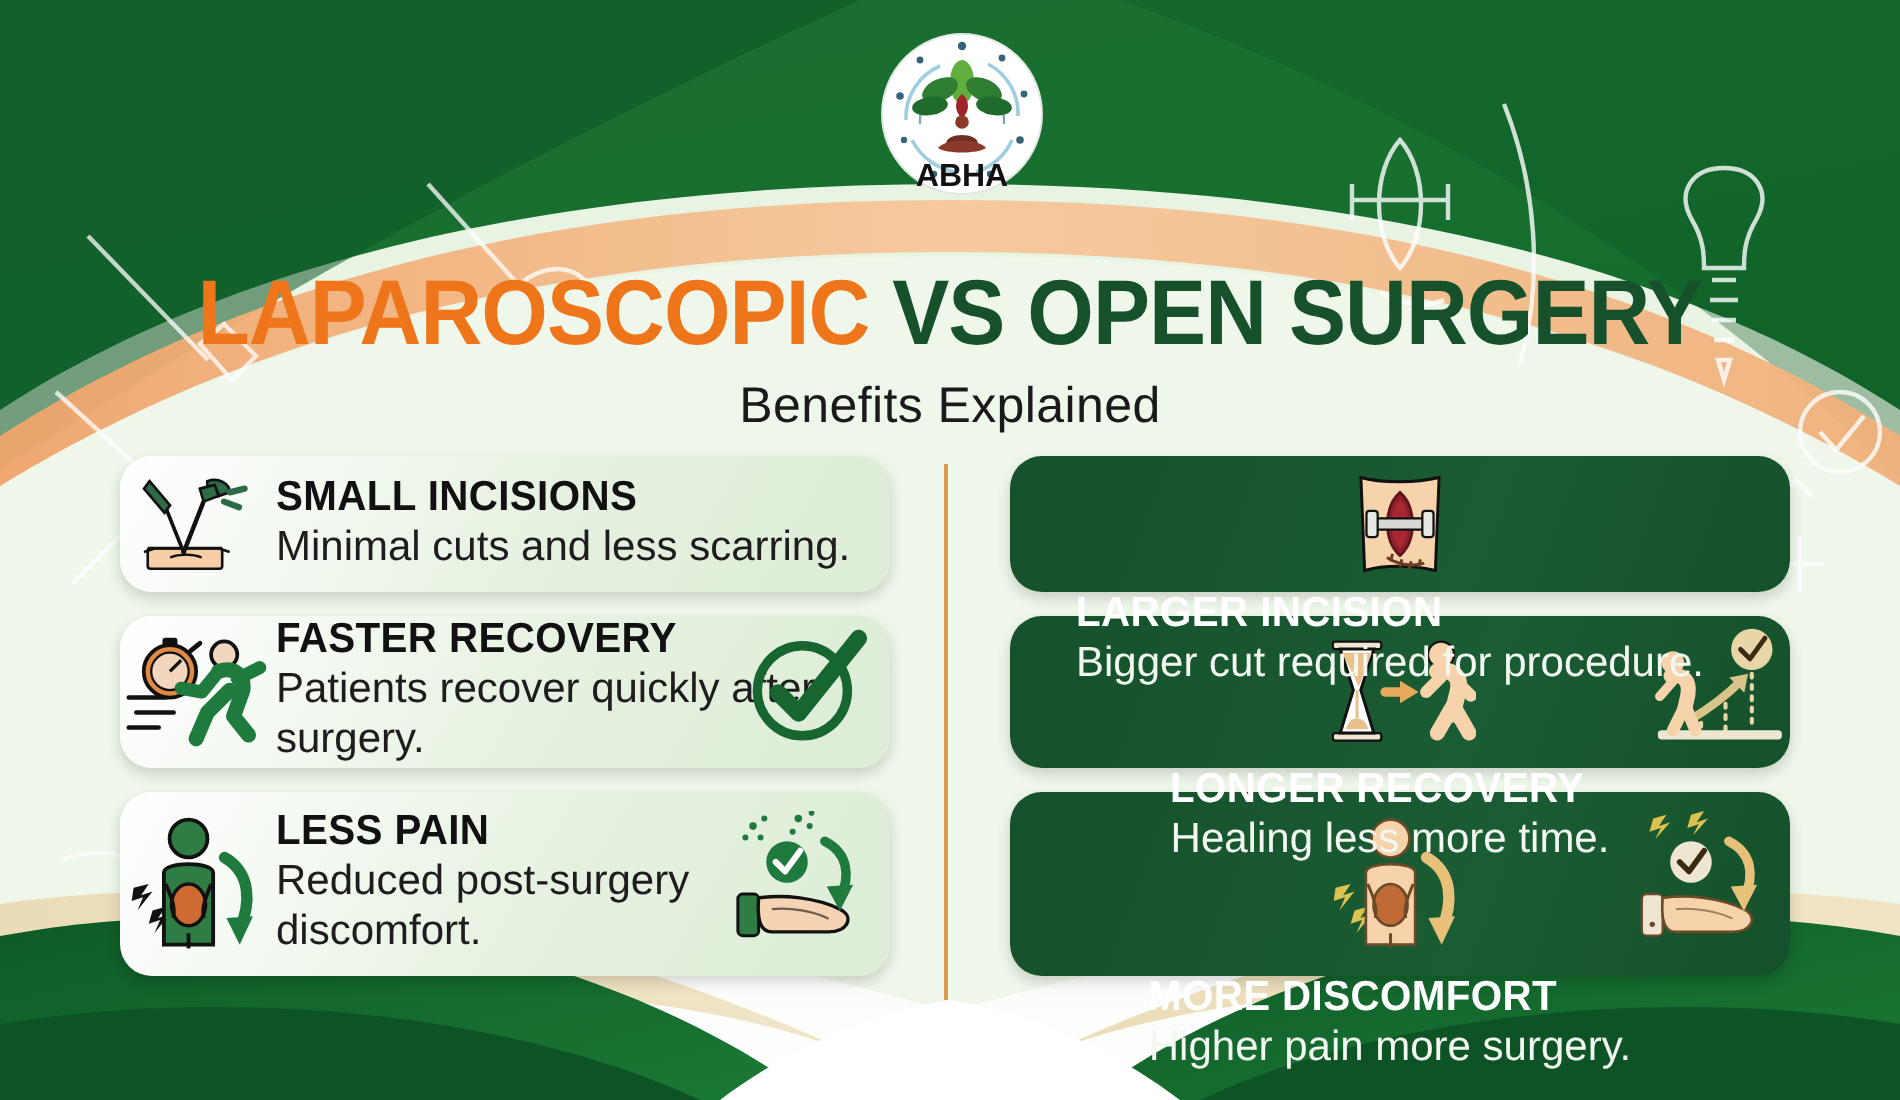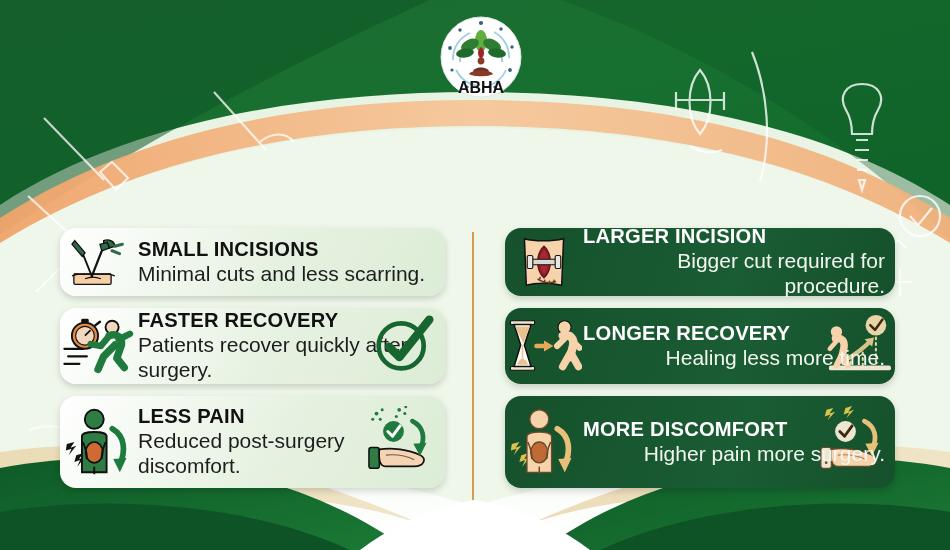--- a/index.html
+++ b/index.html
@@ -85,20 +85,21 @@
     align-items: center;
     margin-bottom: 12px;
     box-shadow: 0 3px 7px rgba(0,0,0,0.16);
     overflow: visible;
   }
   .card.light {
     background: linear-gradient(120deg, #ffffff 0%, #e6f2e1 55%, #dcecd6 100%);
   }
   .card.dark {
     background: linear-gradient(110deg, #15512c 0%, #1a5c33 60%, #15512c 100%);
+    flex-direction: column;
   }
 
   .card-c1 { height: 68px; }
   .card-c2 { height: 76px; }
   .card-c3 { height: 92px; }
 
   .card-icon {
     flex: 0 0 auto;
     width: 78px;
     height: 100%;
@@ -270,20 +271,27 @@
       </g>
 
       <path d="M41,31 C45,34 45,40 41,43 C37,40 37,34 41,31 Z" fill="#a0232c"></path>
       <circle cx="41" cy="45" r="3.4" fill="#8b3a2a"></circle>
       <path d="M33,56 C33,50 49,50 49,56 Z" fill="#6d2f20"></path>
       <path d="M29,58 C33,53 49,53 53,58 C49,61 33,61 29,58 Z" fill="#8b3a2a"></path>
       <text x="41" y="77" font-family="Liberation Sans, sans-serif" font-size="16" font-weight="bold" fill="#111111" text-anchor="middle">ABHA</text>
     </svg>
   </div>
 
+  <div class="title-block">
+    <h1 class="title-main">
+      <span class="t-orange">LAPAROSCOPIC</span>
+      <span class="t-green">VS OPEN SURGERY</span>
+    </h1>
+    <p class="title-sub">Benefits Explained</p>
+  </div>
 
   <div class="divider"></div>
 
   <div class="col col-left">
 
     <div class="card light card-c1">
       <div class="card-icon">
         <svg viewBox="0 0 70 58" width="66" height="54">
           <rect x="8" y="42" width="40" height="11" rx="1.5" fill="#f6cfa6" stroke="#111" stroke-width="1.4"></rect>
           <path d="M8,42 H48" stroke="#111" stroke-width="1.6"></path>

